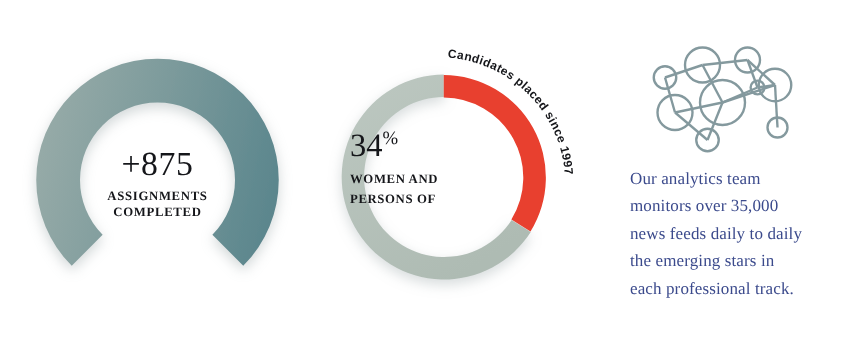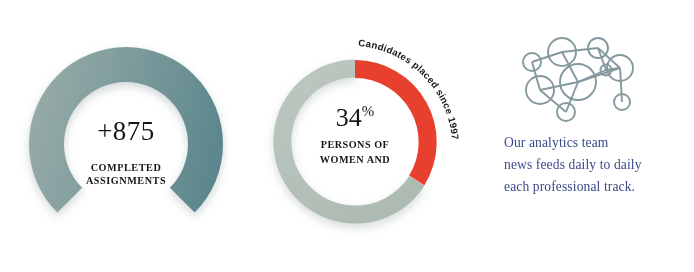--- a/index.html
+++ b/index.html
@@ -40,21 +40,21 @@
     top: 118px;
     width: 180px;
     text-align: center;
     line-height: 1;
   }
   .gauge-value {
     font-size: 27px;
     color: #15161a;
     letter-spacing: 0.5px;
     display: block;
-    margin-bottom: 16px;
+    margin-bottom: 6px;
   }
   .gauge-caption {
     font-size: 10.2px;
     color: #15161a;
     letter-spacing: 0.55px;
     line-height: 1.32;
     display: block;
     font-weight: 700;
   }
 
@@ -69,21 +69,21 @@
   .donut-svg {
     position: absolute;
     left: 0;
     top: 0;
   }
   .donut-center {
     position: absolute;
     left: 32px;
     top: 104px;
     width: 150px;
-    text-align: center;
+    text-align: left;
     line-height: 1;
   }
   .donut-value {
     font-size: 26px;
     color: #15161a;
     display: inline-block;
     margin-bottom: 5px;
   }
   .donut-value .pct {
     font-size: 15px;
@@ -146,22 +146,22 @@
       </defs>
 
       <path d="M 57.4 212.6
                A 97 97 0 1 1 194.6 212.6
                L 169.9 187.8
                A 62 62 0 1 0 82.1 187.8
                Z" fill="url(#tealGrad)" filter="url(#softShadow1)"></path>
     </svg>
     <div class="gauge-center">
       <span class="gauge-value">+875</span>
+      <span class="gauge-caption">ASSIGNMENTS</span>
       <span class="gauge-caption">COMPLETED</span>
-      <span class="gauge-caption">ASSIGNMENTS</span>
     </div>
   </div>
 
   <div class="panel-donut">
     <svg class="donut-svg" width="250" height="272" viewBox="0 0 250 272">
       <defs>
         <linearGradient id="sageGrad" x1="0%" y1="0%" x2="60%" y2="100%">
           <stop offset="0%" stop-color="#bdc8c1"></stop>
           <stop offset="100%" stop-color="#aebbb3"></stop>
         </linearGradient>
@@ -187,22 +187,22 @@
                A 82 82 0 0 0 107 60
                Z" fill="#e8402f"></path>
 
       <text font-family="'Liberation Sans', sans-serif" font-size="9.6" font-weight="700" fill="#15161a" letter-spacing="0.3">
         <textPath href="#arcLabelPath" startOffset="2%">Candidates placed since 1997</textPath>
       </text>
     </svg>
 
     <div class="donut-center">
       <span class="donut-value"><span>34</span><span class="pct">%</span></span>
+      <span class="donut-caption">WOMEN AND</span>
       <span class="donut-caption">PERSONS OF</span>
-      <span class="donut-caption">WOMEN AND</span>
     </div>
   </div>
 
   <div class="panel-note">
     <svg class="network-icon" width="148" height="96" viewBox="0 0 148 96">
       <g stroke="#7e9499" stroke-width="1.9" fill="none" opacity="0.95">
 
         <line x1="30" y1="30" x2="60" y2="20"></line>
         <line x1="30" y1="30" x2="38" y2="58"></line>
         <line x1="60" y1="20" x2="76" y2="50"></line>
@@ -224,18 +224,20 @@
         <circle cx="104" cy="38" r="5.5"></circle>
         <circle cx="76" cy="50" r="18"></circle>
         <circle cx="38" cy="58" r="14"></circle>
         <circle cx="64" cy="80" r="9"></circle>
         <circle cx="120" cy="70" r="8"></circle>
       </g>
     </svg>
 
     <div class="note-text">
       <p>Our analytics team</p>
+      <p>monitors over 35,000</p>
       <p>news feeds daily to daily</p>
+      <p>the emerging stars in</p>
       <p>each professional track.</p>
     </div>
   </div>
 
 </div>
 
 </body></html>

